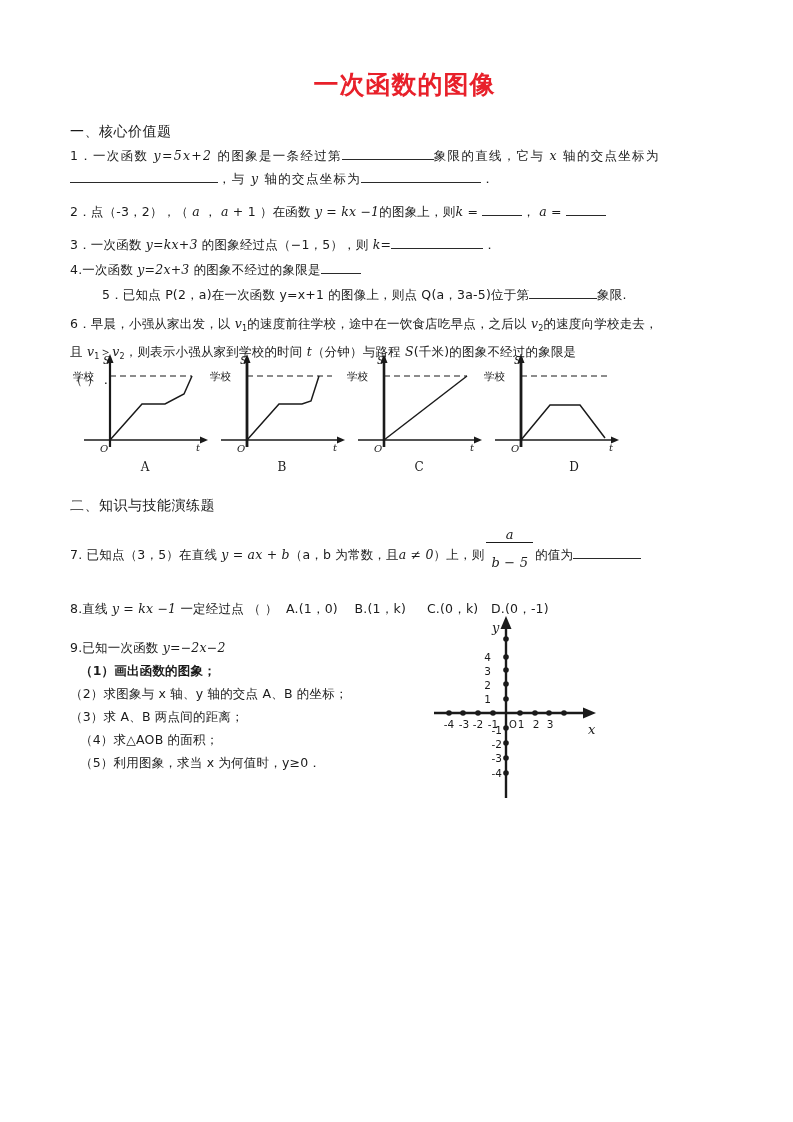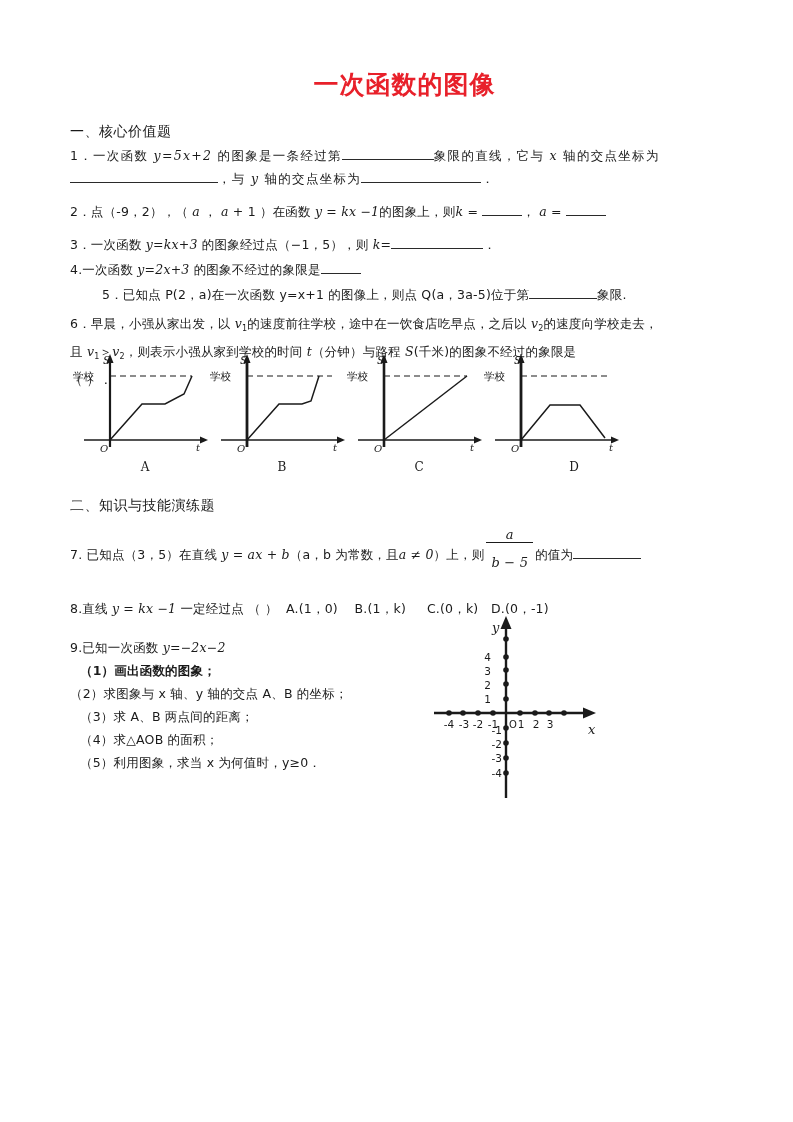--- a/index.html
+++ b/index.html
@@ -125,21 +125,21 @@
     <div class="sec-head">一、核心价值题</div>
 
     <div class="q wide">
       <span>1．</span><span>一次函数 </span><span class="ital">y=5x+2</span><span> 的图象是一条经过第</span><span class="blank b-lg"></span><span>象限的直线，它与 </span><span class="ital">x</span><span> 轴的交点坐标为</span>
     </div>
     <div class="q wide">
       <span class="blank b-xxl"></span><span>，与 </span><span class="ital">y</span><span> 轴的交点坐标为</span><span class="blank b-xl"></span><span>．</span>
     </div>
 
     <div class="q" style="margin-top:10px;">
-      <span>2．</span><span>点（-9，2），（ </span><span class="ital">a</span><span> ， </span><span class="ital">a</span><span> + 1 ）在函数 </span><span class="mathr" style="font-style:italic">y = kx −1</span><span>的图象上，则</span><span class="ital">k</span><span> = </span><span class="blank b-sm"></span><span>， </span><span class="ital">a</span><span> = </span><span class="blank b-sm"></span>
+      <span>2．</span><span>点（-3，2），（ </span><span class="ital">a</span><span> ， </span><span class="ital">a</span><span> + 1 ）在函数 </span><span class="mathr" style="font-style:italic">y = kx −1</span><span>的图象上，则</span><span class="ital">k</span><span> = </span><span class="blank b-sm"></span><span>， </span><span class="ital">a</span><span> = </span><span class="blank b-sm"></span>
     </div>
 
     <div class="q" style="margin-top:10px;">
       <span>3．</span><span>一次函数 </span><span class="ital">y=kx+3</span><span> 的图象经过点（−1，5），则 </span><span class="ital">k=</span><span class="blank b-lg"></span><span>．</span>
     </div>
 
     <div class="q" style="margin-top:2px;">
       <span>4.</span><span>一次函数 </span><span class="ital">y=2x+3</span><span> 的图象不经过的象限是</span><span class="blank b-sm"></span>
     </div>
 
@@ -233,21 +233,21 @@
 
     <div class="q" style="margin-top:14px;">
       <span>8.</span><span>直线 </span><span class="mathr" style="font-style:italic;">y = kx −1</span><span> 一定经过点 </span><span>（      ）</span>&nbsp;&nbsp;<span>A.(1，0)</span>&nbsp;&nbsp;&nbsp;&nbsp;<span>B.(1，k)</span>&nbsp;&nbsp;&nbsp;&nbsp;&nbsp;<span>C.(0，k)</span>&nbsp;&nbsp;&nbsp;<span>D.(0，-1)</span>
     </div>
 
     <div class="q" style="margin-top:16px;">
       <span>9.</span><span>已知一次函数 </span><span class="ital">y=−2x−2</span>
     </div>
     <div class="q" style="margin-left:10px;font-weight:bold;">（1）画出函数的图象；</div>
     <div class="q" style="margin-left:0;">（2）求图象与 x 轴、y 轴的交点 A、B 的坐标；</div>
-    <div class="q" style="margin-left:10px;">（3）求 A、B 两点间的距离；</div>
+    <div class="q" style="">（3）求 A、B 两点间的距离；</div>
     <div class="q" style="margin-left:10px;">（4）求△AOB 的面积；</div>
     <div class="q" style="margin-left:10px;">（5）利用图象，求当 x 为何值时，y≥0．</div>
   </div>
 
   <div class="coordwrap">
     <svg width="185" height="190" viewBox="0 0 185 190">
 
       <line x1="76" y1="186" x2="76" y2="14" stroke="#1a1a1a" stroke-width="2.4"></line>
       <polygon points="76,4 70.5,17 81.5,17" fill="#1a1a1a"></polygon>
 

